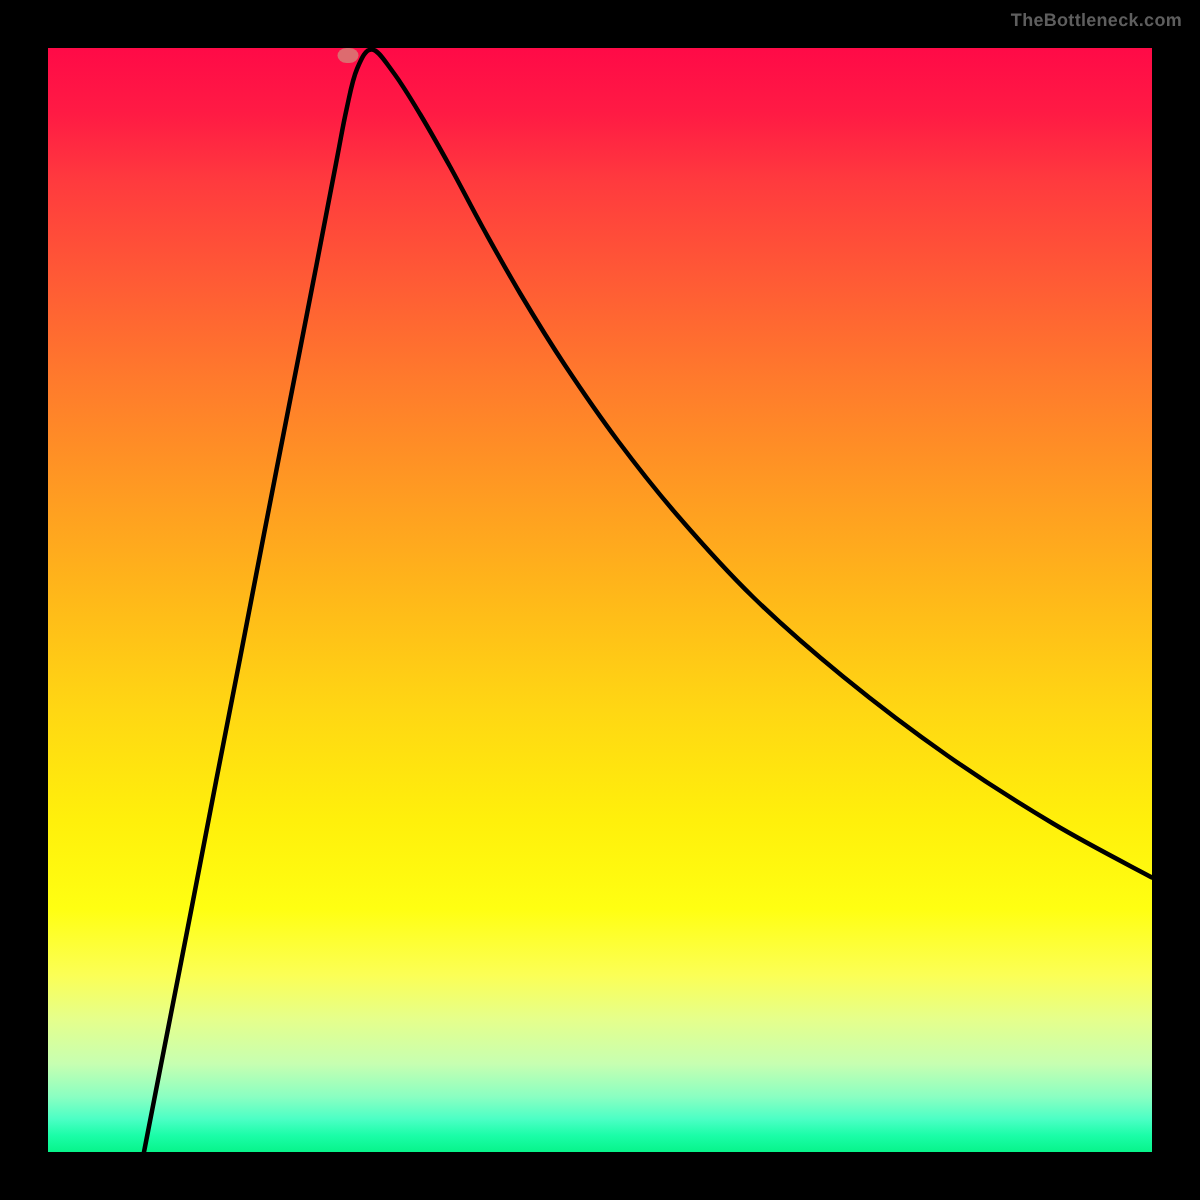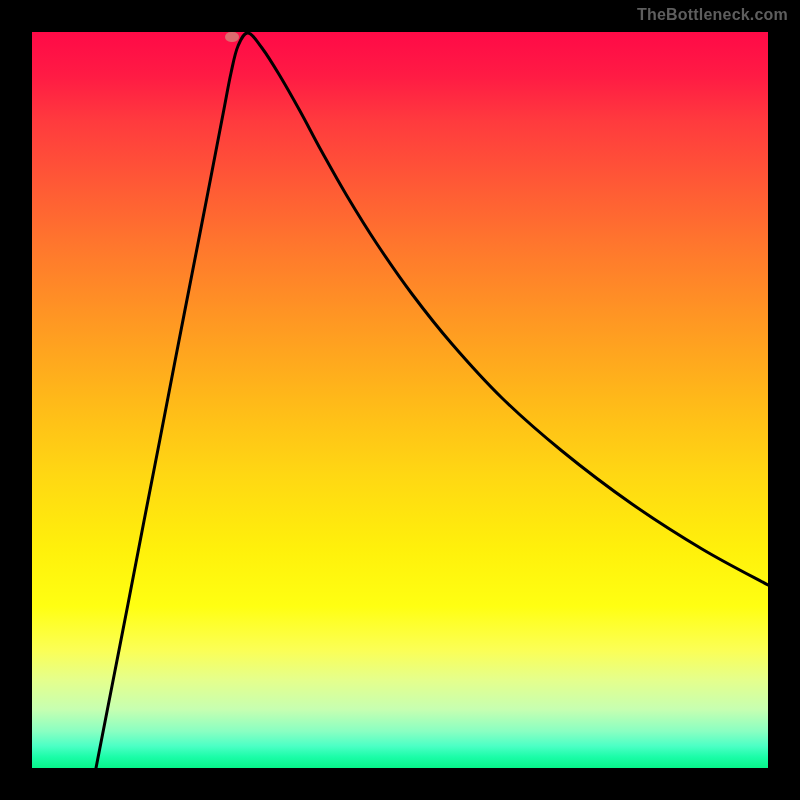--- a/index.html
+++ b/index.html
@@ -34,21 +34,21 @@
       #8affc2 95%,
       #4cffc5 97%,
       #1bfda8 98.5%,
       #07f48a 100%
     );
   }
   .watermark {
     position: absolute;
     top: 6px;
     right: 12px;
-    font-size: 16px;
+    font-size: 12px;
     font-weight: 600;
     color: #5e5e5e;
     letter-spacing: 0.2px;
   }
   svg.curve {
     position: absolute;
     left: 0;
     top: 0;
     width: 736px;
     height: 736px;

